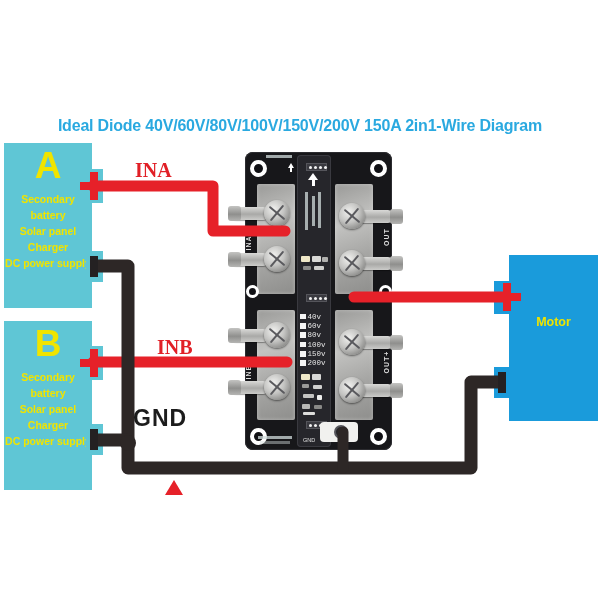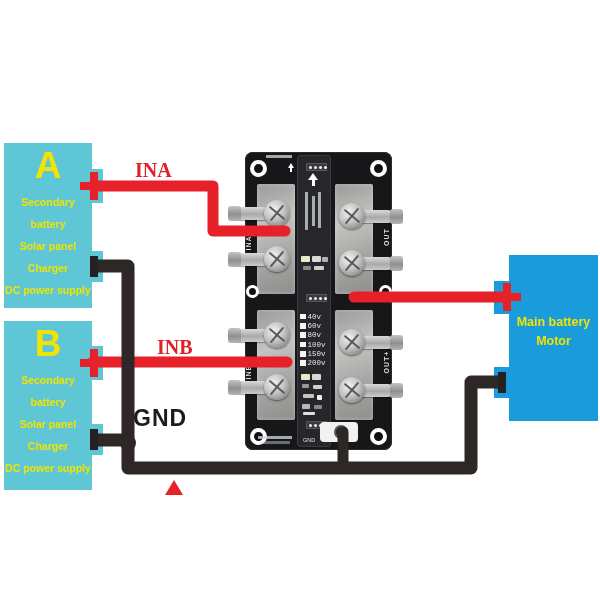--- a/index.html
+++ b/index.html
@@ -11,21 +11,21 @@
          font-family:"Liberation Sans",sans-serif;}
   .abs{position:absolute;}
   
   .title{left:0;top:117px;width:100%;text-align:center;font-size:16px;font-weight:bold;
          color:var(--titleblue);letter-spacing:-0.2px;}
   
   .box{background:var(--cyan);text-align:center;}
   .box-a{left:4px;top:143px;width:88px;height:165px;}
   .box-b{left:4px;top:321px;width:88px;height:169px;}
   .box-letter{font-size:37px;line-height:40px;font-weight:bold;color:var(--yellow);margin-top:3px;}
-  .box-lines{margin-top:5px;font-size:10.5px;font-weight:bold;color:var(--yellow);line-height:22px;}
+  .box-lines{margin-top:5px;font-size:10.5px;font-weight:bold;color:var(--yellow);line-height:16px;}
   .box-main{left:509px;top:255px;width:89px;height:166px;background:var(--blue);text-align:center;}
   .box-main .box-lines{margin:0;padding-top:58px;font-size:12.5px;line-height:18.5px;}
   
   .tab{position:absolute;}
   .tab-cyan{background:var(--cyan);} .tab-blue{background:var(--blue);}
   .neg-bar{position:absolute;background:#242122;}
   .plus{position:absolute;width:28px;height:28px;}
   .plus::before{content:"";position:absolute;left:0;top:10px;width:28px;height:8px;background:var(--red);}
   .plus::after{content:"";position:absolute;left:10px;top:0;width:8px;height:28px;background:var(--red);}
   
@@ -81,20 +81,21 @@
            font-family:"Liberation Sans",sans-serif;letter-spacing:1px;}
   .tri{position:absolute;left:165px;top:480px;width:0;height:0;border-left:9px solid transparent;
        border-right:9px solid transparent;border-bottom:15px solid var(--red);}
   svg.wires{position:absolute;left:0;top:0;}
 </style>
 </head>
 <body>
 
 <div class="stage">
 
+  <div class="abs title">Ideal Diode 40V/60V/80V/100V/150V/200V 150A 2in1-Wire Diagram</div>
 
   <div class="abs box box-a">
     <div class="box-letter">A</div>
     <div class="box-lines">
       <div>Secondary battery</div>
       <div>Solar panel</div>
       <div>Charger</div>
       <div>DC power supply</div>
     </div>
   </div>
@@ -104,21 +105,20 @@
     <div class="box-lines">
       <div>Secondary battery</div>
       <div>Solar panel</div>
       <div>Charger</div>
       <div>DC power supply</div>
     </div>
   </div>
 
   <div class="abs box-main">
     <div class="box-lines">
-      <div>Main battery</div>
       <div>Motor</div>
     </div>
   </div>
 
   <div class="tab tab-cyan" style="left:83px;top:169px;width:20px;height:34px;"></div>
   <div class="tab tab-cyan" style="left:86px;top:251px;width:17px;height:31px;"></div>
   <div class="tab tab-cyan" style="left:83px;top:346px;width:20px;height:34px;"></div>
   <div class="tab tab-cyan" style="left:86px;top:424px;width:17px;height:31px;"></div>
   <div class="tab tab-blue" style="left:494px;top:281px;width:16px;height:33px;"></div>
   <div class="tab tab-blue" style="left:494px;top:367px;width:16px;height:31px;"></div>

